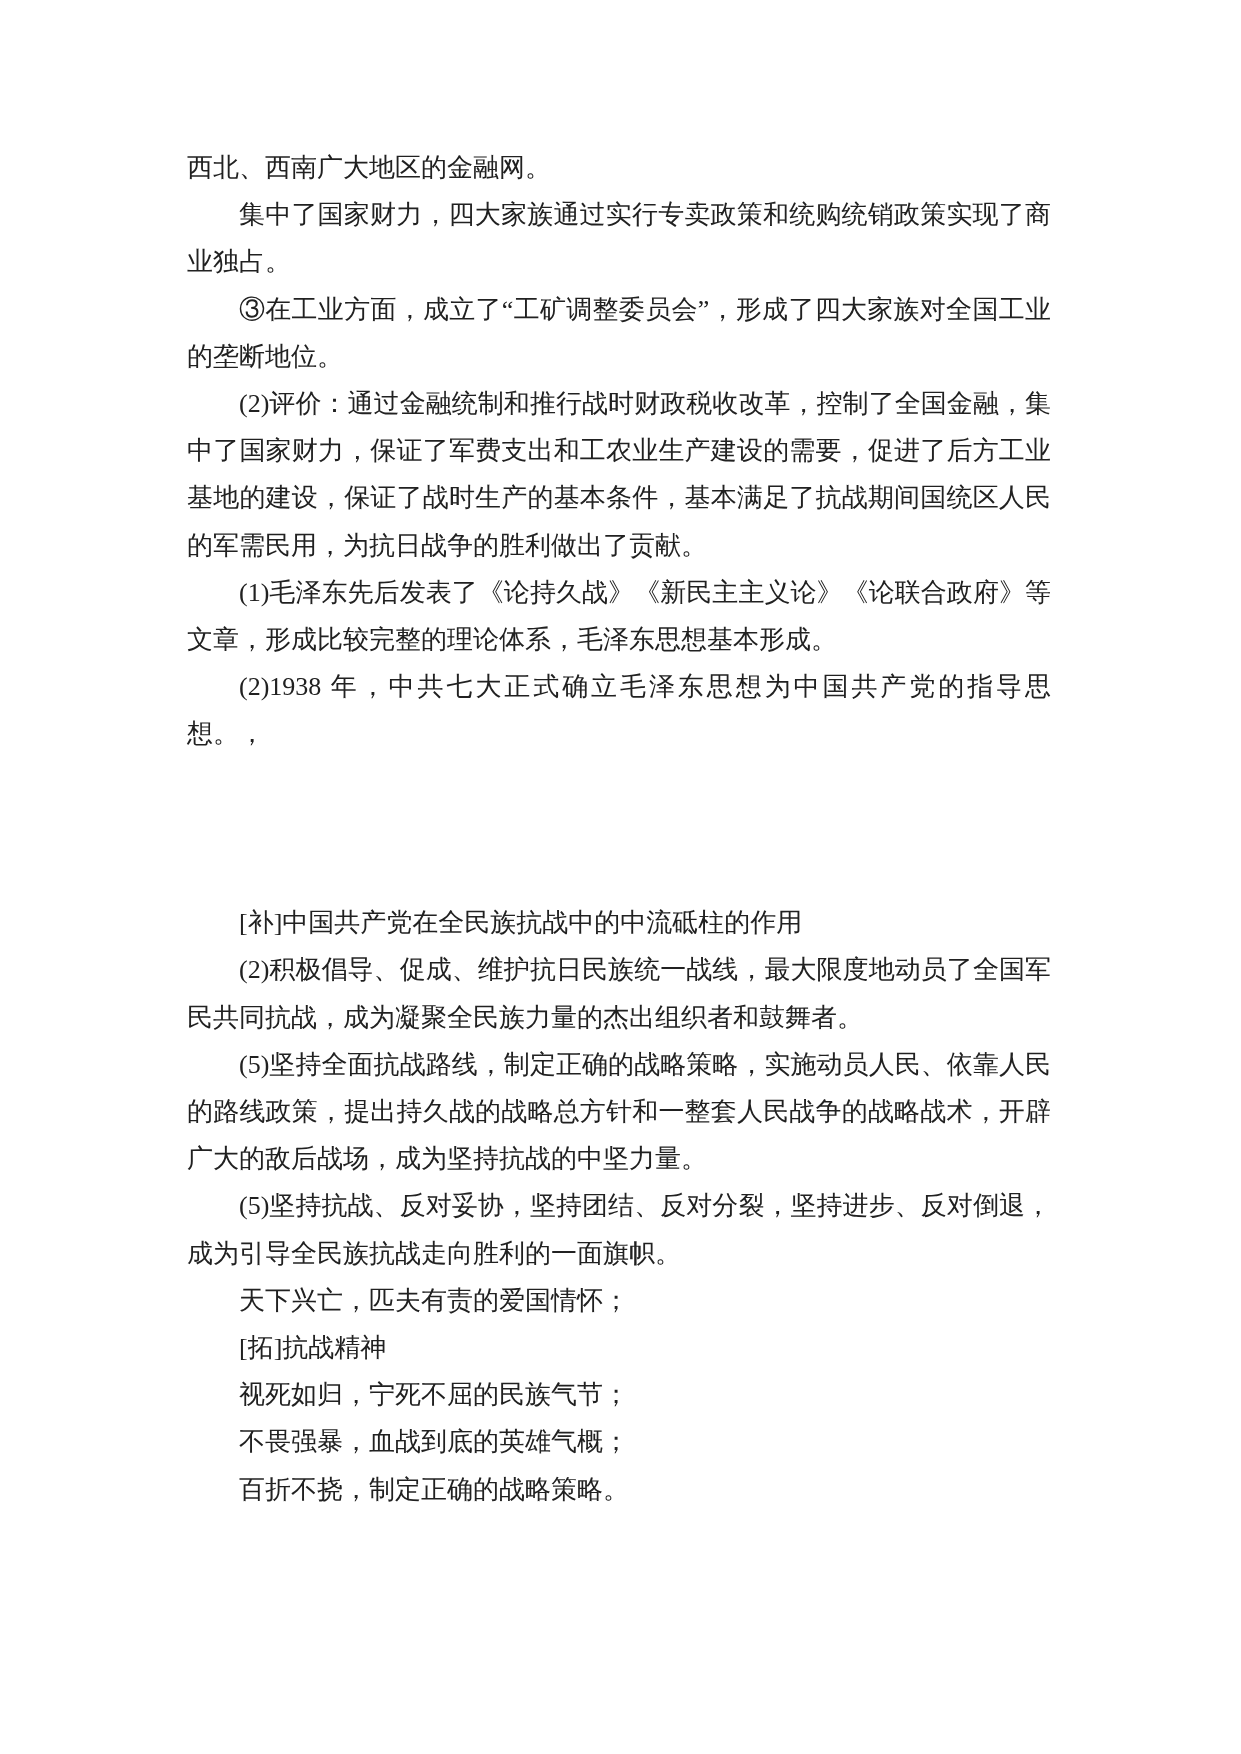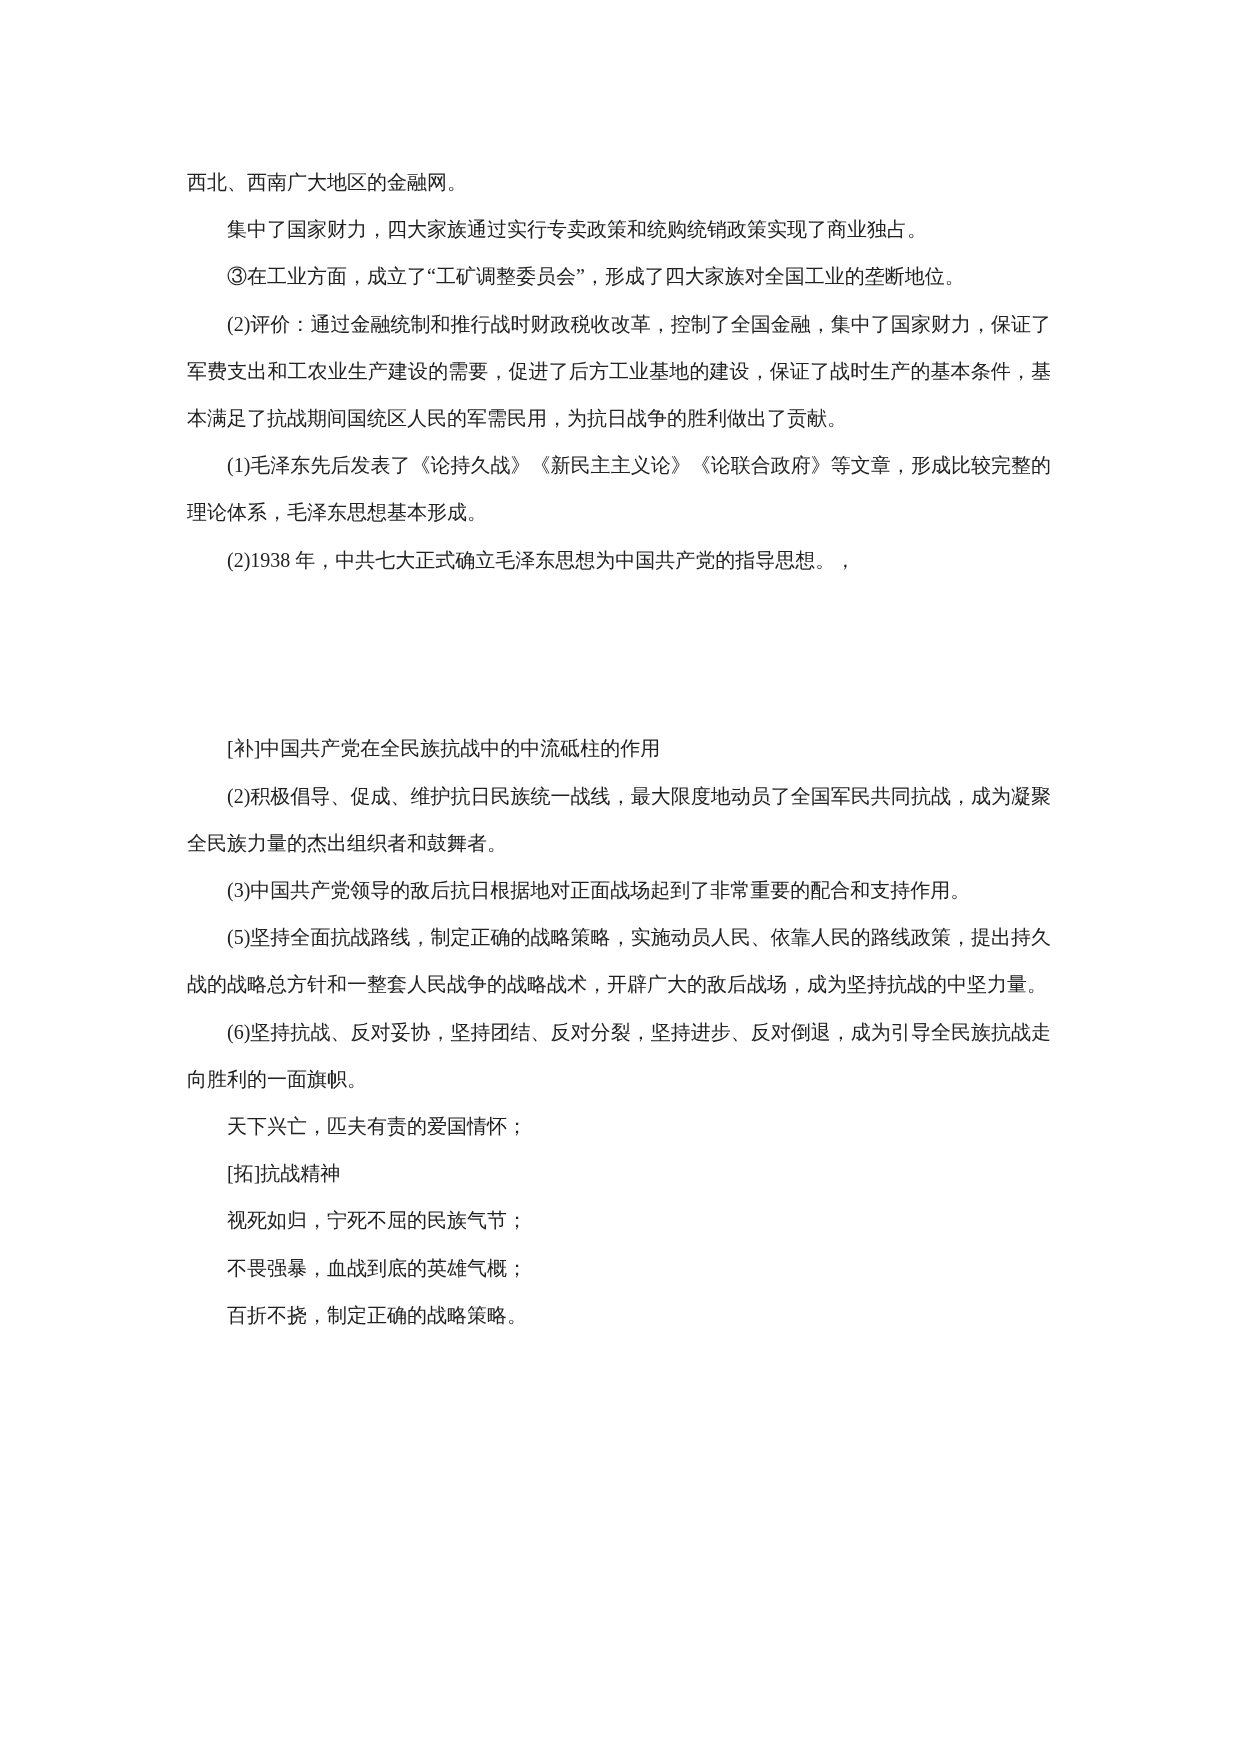--- a/index.html
+++ b/index.html
@@ -10,23 +10,23 @@
     position: relative;
     width: 1241px;
     height: 1754px;
     background: #ffffff;
     overflow: hidden;
     font-family: "Liberation Serif", "DejaVu Serif", serif;
   }
   .content {
     position: absolute;
     left: 187px;
-    top: 159px;
+    top: 144px;
     width: 864px;
-    font-size: 20px;
+    font-size: 26px;
     line-height: 47.2px;
     text-align: justify;
     letter-spacing: 0;
   }
   p.para {
     margin: 0;
     padding: 0;
   }
   p.para.indent {
     text-indent: 2em;
@@ -44,22 +44,21 @@
       <p class="para indent">集中了国家财力，四大家族通过实行专卖政策和统购统销政策实现了商业独占。</p>
       <p class="para indent">③在工业方面，成立了“工矿调整委员会”，形成了四大家族对全国工业的垄断地位。</p>
       <p class="para indent">(2)评价：通过金融统制和推行战时财政税收改革，控制了全国金融，集中了国家财力，保证了军费支出和工农业生产建设的需要，促进了后方工业基地的建设，保证了战时生产的基本条件，基本满足了抗战期间国统区人民的军需民用，为抗日战争的胜利做出了贡献。</p>
       <p class="para indent">(1)毛泽东先后发表了《论持久战》《新民主主义论》《论联合政府》等文章，形成比较完整的理论体系，毛泽东思想基本形成。</p>
       <p class="para indent">(2)1938 年，中共七大正式确立毛泽东思想为中国共产党的指导思想。，</p>
       <p class="para blank">&nbsp;</p>
       <p class="para blank">&nbsp;</p>
       <p class="para blank">&nbsp;</p>
       <p class="para indent">[补]中国共产党在全民族抗战中的中流砥柱的作用</p>
       <p class="para indent">(2)积极倡导、促成、维护抗日民族统一战线，最大限度地动员了全国军民共同抗战，成为凝聚全民族力量的杰出组织者和鼓舞者。</p>
-      <p class="para indent">(3)中国共产党领导的敌后抗日根据地对正面战场起到了非常重要的配合和支持作用。</p>
       <p class="para indent">(5)坚持全面抗战路线，制定正确的战略策略，实施动员人民、依靠人民的路线政策，提出持久战的战略总方针和一整套人民战争的战略战术，开辟广大的敌后战场，成为坚持抗战的中坚力量。</p>
-      <p class="para indent">(6)坚持抗战、反对妥协，坚持团结、反对分裂，坚持进步、反对倒退，成为引导全民族抗战走向胜利的一面旗帜。</p>
+      <p class="para indent">(5)坚持抗战、反对妥协，坚持团结、反对分裂，坚持进步、反对倒退，成为引导全民族抗战走向胜利的一面旗帜。</p>
       <p class="para indent">天下兴亡，匹夫有责的爱国情怀；</p>
       <p class="para indent">[拓]抗战精神</p>
       <p class="para indent">视死如归，宁死不屈的民族气节；</p>
       <p class="para indent">不畏强暴，血战到底的英雄气概；</p>
       <p class="para indent">百折不挠，制定正确的战略策略。</p>
     </div>
 </div>
 
 </body></html>

